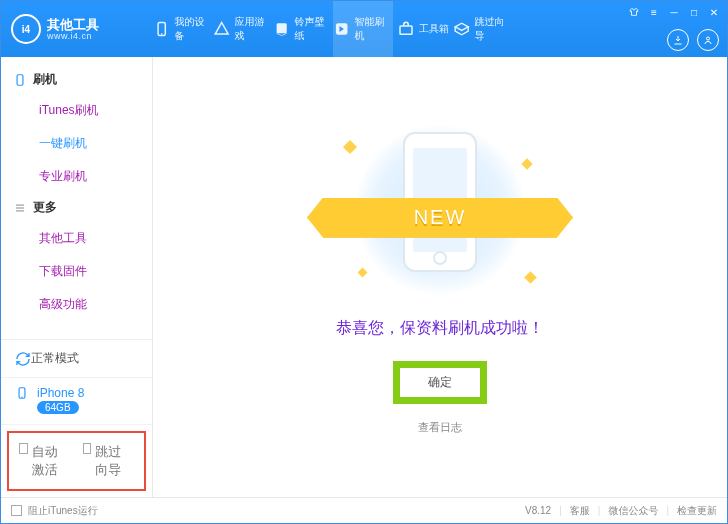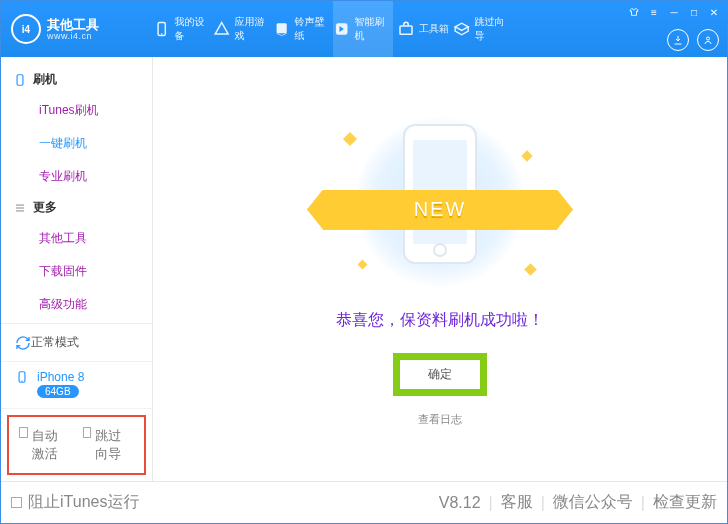--- a/index.html
+++ b/index.html
@@ -54,21 +54,21 @@
 .phone:before{content:"";position:absolute;left:8px;right:8px;top:14px;bottom:18px;background:#eaf4ff;border-radius:2px}
 .phone:after{content:"";position:absolute;left:0;right:0;margin:auto;bottom:5px;width:10px;height:10px;border:2px solid #dfe7ef;border-radius:50%}
 .ribbon{position:absolute;left:-28px;right:-28px;top:78px;height:40px;display:flex;align-items:center;justify-content:center}
 .ribbon-bg{position:absolute;inset:0;background:#ffcc33;clip-path:polygon(6% 0,94% 0,100% 50%,94% 100%,6% 100%,0 50%);box-shadow:0 3px 0 #e6a700}
 .ribbon-text{position:relative;font-weight:400;font-size:20px;color:#fff;letter-spacing:2px;text-shadow:0 2px 0 #e6a700}
 .success-text{font-size:16px;color:#6d28d9;margin-bottom:22px}
 .ok-btn{border:7px solid #84cc16;background:#fff;padding:6px 28px;font-size:12px;color:#555;cursor:pointer;margin-bottom:16px}
 .log-link{font-size:11px;color:#888;cursor:pointer}
 
 
-.footer{height:42px;border-top:1px solid #e6e6e6;display:flex;align-items:center;font-size:16px;color:#888;padding:0 10px;gap:8px}
+.footer{height:26px;border-top:1px solid #e6e6e6;display:flex;align-items:center;font-size:10px;color:#888;padding:0 10px;gap:8px}
 .foot-left{display:flex;align-items:center;gap:6px}
 .sep{color:#ddd}
 .foot-spacer{flex:1}
 </style>
 </head>
 <body>
 
 <div class="app">
 
   <div class="header">

